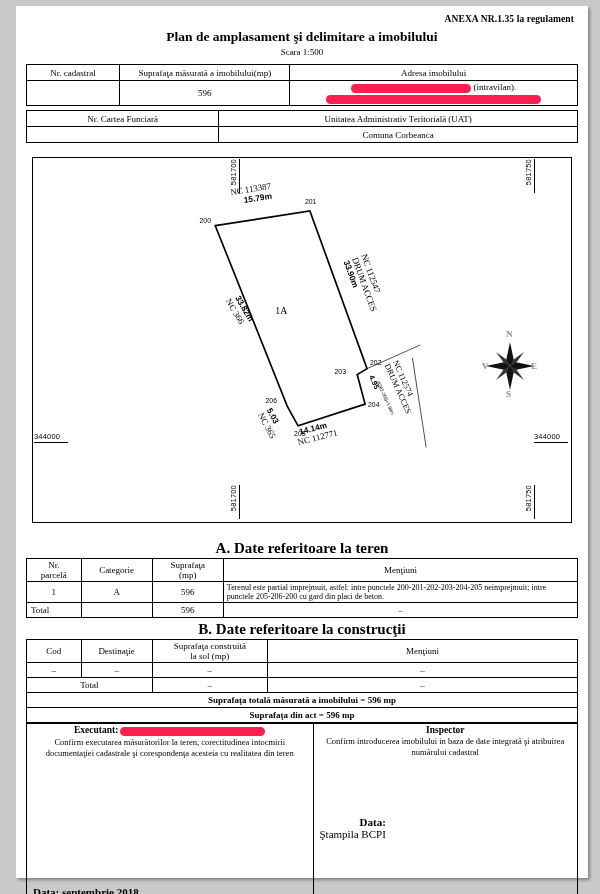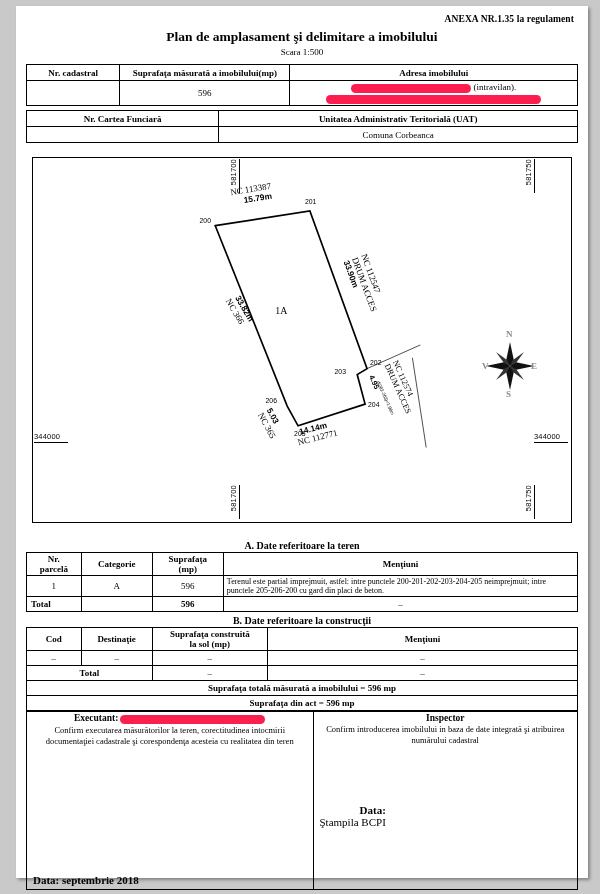--- a/index.html
+++ b/index.html
@@ -50,21 +50,21 @@
     width: 100%;
     table-layout: fixed;
   }
   table.t td, table.t th {
     border: 1px solid #000;
     font-size: 9px;
     padding: 1px 2px;
     text-align: center;
     vertical-align: middle;
   }
-  .hdr { font-weight: bold; }
+  .hdr { font-weight: normal; }
 
   #tbl-ident { margin-top: 7px; }
   #tbl-ident td { height: 13px; }
   #tbl-ident tr.datarow td { height: 22px; }
 
   #tbl-cf { margin-top: 4px; padding-left: 32px; }
   #tbl-cf td { height: 13px; }
 
   
   #map-wrap {
@@ -106,21 +106,21 @@
     font-size: 9px;
     font-family: "Liberation Serif", serif;
     color: #8a8a8a;
     font-weight: bold;
   }
 
   
   .sect-title {
     text-align: center;
     font-weight: bold;
-    font-size: 10px;
+    font-size: 15px;
     margin: 3px 0 1px 0;
   }
   #tbl-a td, #tbl-b td { height: 12px; }
   #tbl-a td.mentiuni-cell {
     text-align: left;
     font-size: 8px;
     padding: 1px 3px;
     line-height: 1.15;
   }
   .wide-row td {

